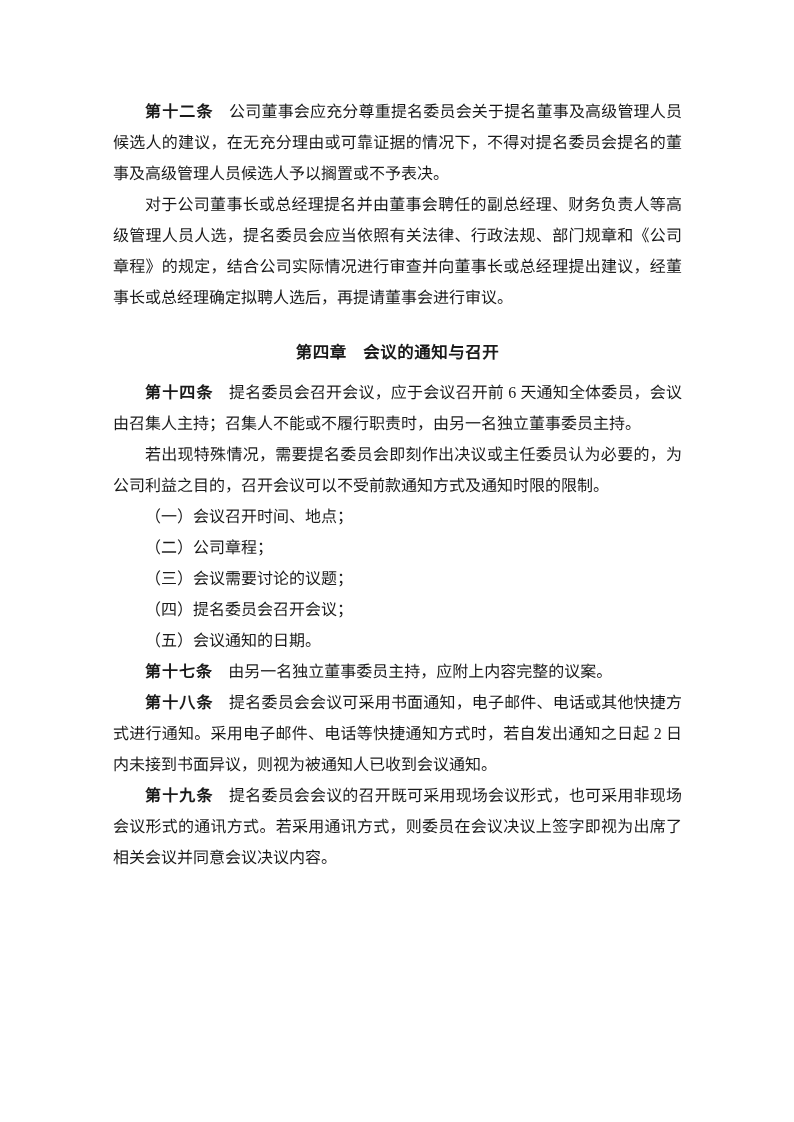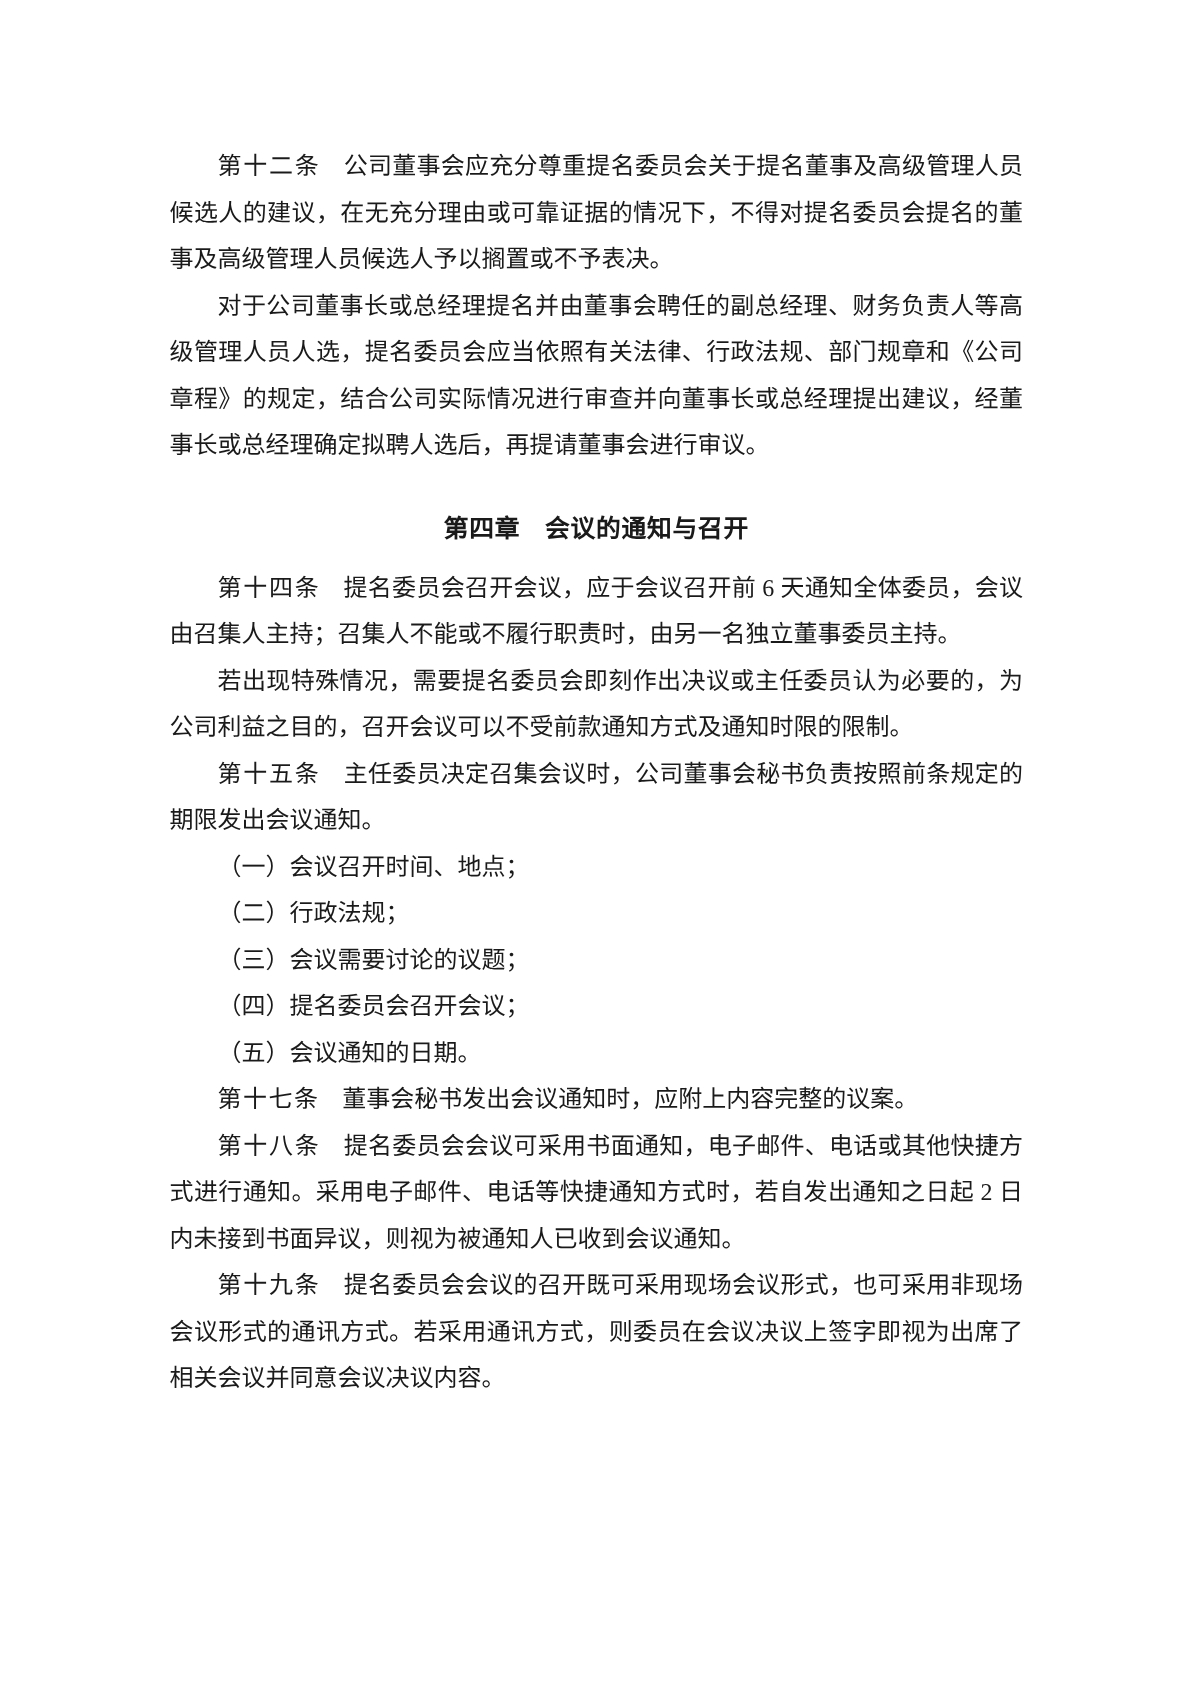--- a/index.html
+++ b/index.html
@@ -28,21 +28,21 @@
     font-size: 16px;
     line-height: 31px;
     text-align: justify;
   }
   p.para {
     text-indent: 2em;
     margin: 0;
     word-break: break-all;
   }
   p.para .art-num {
-    font-weight: normal;
+    font-weight: bold;
     letter-spacing: 1px;
   }
   p.para .art-gap {
     display: inline-block;
     width: 0.95em;
   }
   p.chapter {
     text-indent: 0;
     text-align: center;
     font-weight: bold;
@@ -59,23 +59,22 @@
 </head>
 <body>
 
 <div class="page">
   <div class="content" id="doc-content">
       <p class="para"><span class="art-num">第十二条</span><span class="art-gap"></span><span>公司董事会应充分尊重提名委员会关于提名董事及高级管理人员候选人的建议，在无充分理由或可靠证据的情况下，不得对提名委员会提名的董事及高级管理人员候选人予以搁置或不予表决。</span></p>
       <p class="para"><span>对于公司董事长或总经理提名并由董事会聘任的副总经理、财务负责人等高级管理人员人选，提名委员会应当依照有关法律、行政法规、部门规章和《公司章程》的规定，结合公司实际情况进行审查并向董事长或总经理提出建议，经董事长或总经理确定拟聘人选后，再提请董事会进行审议。</span></p>
       <p class="chapter"><span>第四章</span><span class="chapter-gap"></span><span>会议的通知与召开</span></p>
       <p class="para"><span class="art-num">第十四条</span><span class="art-gap"></span><span>提名委员会召开会议，应于会议召开前 6 天通知全体委员，会议由召集人主持；召集人不能或不履行职责时，由另一名独立董事委员主持。</span></p>
       <p class="para"><span>若出现特殊情况，需要提名委员会即刻作出决议或主任委员认为必要的，为公司利益之目的，召开会议可以不受前款通知方式及通知时限的限制。</span></p>
-      <p class="para"><span class="art-num">第十五条</span><span class="art-gap"></span><span>主任委员决定召集会议时，公司董事会秘书负责按照前条规定的期限发出会议通知。</span></p>
       <p class="para"><span>（一）会议召开时间、地点；</span></p>
-      <p class="para"><span>（二）行政法规；</span></p>
+      <p class="para"><span>（二）公司章程；</span></p>
       <p class="para"><span>（三）会议需要讨论的议题；</span></p>
       <p class="para"><span>（四）提名委员会召开会议；</span></p>
       <p class="para"><span>（五）会议通知的日期。</span></p>
-      <p class="para"><span class="art-num">第十七条</span><span class="art-gap"></span><span>董事会秘书发出会议通知时，应附上内容完整的议案。</span></p>
+      <p class="para"><span class="art-num">第十七条</span><span class="art-gap"></span><span>由另一名独立董事委员主持，应附上内容完整的议案。</span></p>
       <p class="para"><span class="art-num">第十八条</span><span class="art-gap"></span><span>提名委员会会议可采用书面通知，电子邮件、电话或其他快捷方式进行通知。采用电子邮件、电话等快捷通知方式时，若自发出通知之日起 2 日内未接到书面异议，则视为被通知人已收到会议通知。</span></p>
       <p class="para"><span class="art-num">第十九条</span><span class="art-gap"></span><span>提名委员会会议的召开既可采用现场会议形式，也可采用非现场会议形式的通讯方式。若采用通讯方式，则委员在会议决议上签字即视为出席了相关会议并同意会议决议内容。</span></p>
     </div>
 </div>
 
 </body></html>

